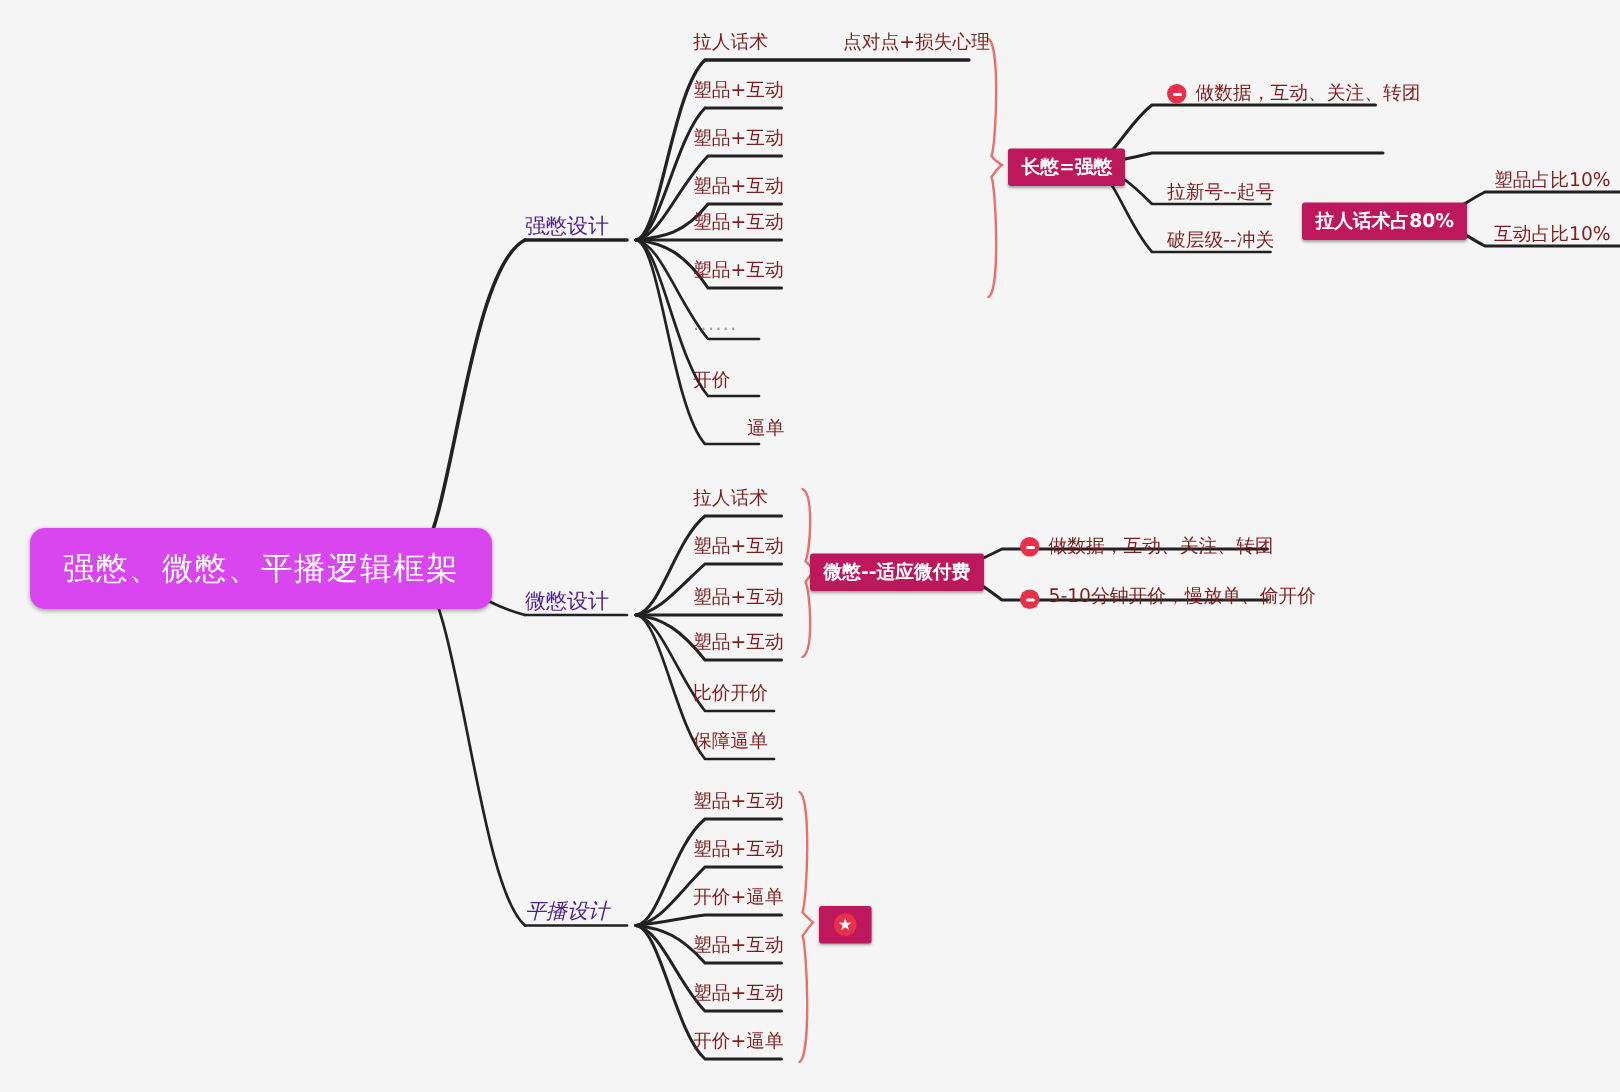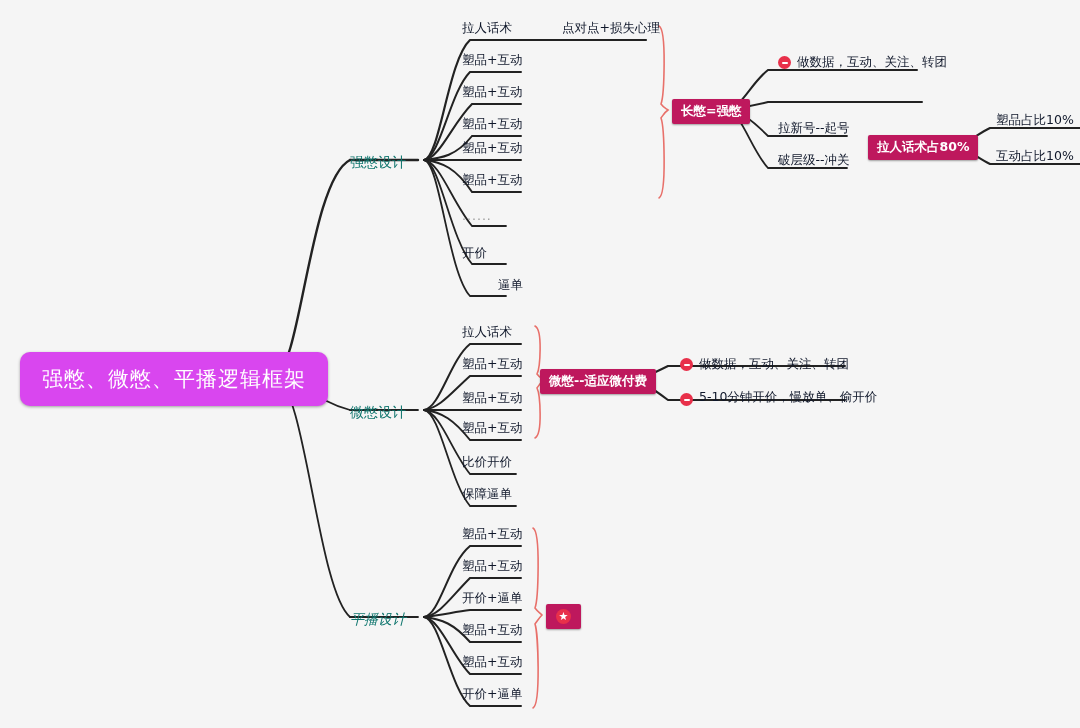--- a/index.html
+++ b/index.html
@@ -19,24 +19,24 @@
   
   .root{
     background:#d946ef;color:#ffffff;
     border-radius:10px;
     font-size:21px;letter-spacing:1px;
     padding:13px 22px;
     box-shadow:0 1px 3px rgba(0,0,0,.35);
   }
 
   
-  .l1{font-size:14px;color:#0f766e;margin-top:12px;}
-
-  
-  .leaf{font-size:12.5px;color:#0f172a;}
+  .l1{font-size:14px;color:#4c1d95;}
+
+  
+  .leaf{font-size:12.5px;color:#7f1d1d;}
 
   
   .badge{
     background:#be185d;color:#ffffff;
     font-size:12.5px;font-weight:bold;
     padding:4px 9px;
     border-radius:2px;
     box-shadow:0 1px 2px rgba(0,0,0,.35);
     display:flex;align-items:center;gap:6px;
   }

